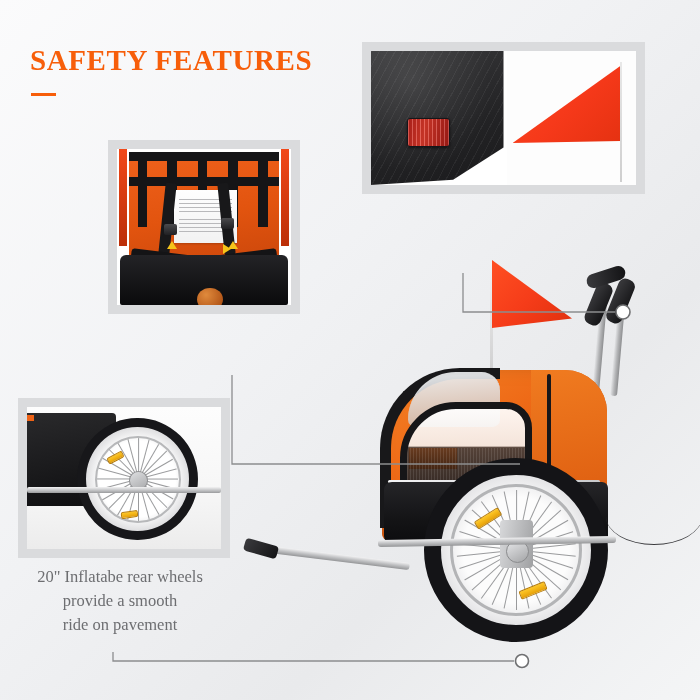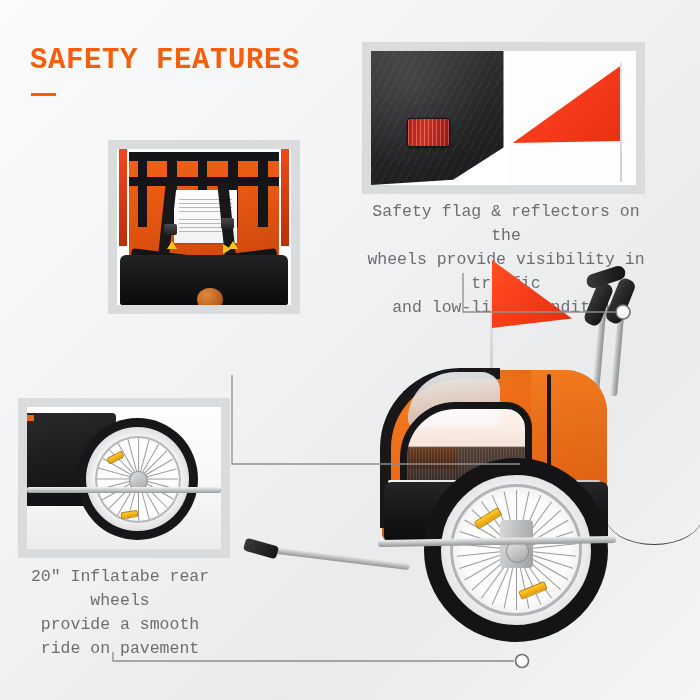--- a/index.html
+++ b/index.html
@@ -6,21 +6,21 @@
     margin: 0;
     padding: 0;
     background: #ffffff;
   }
   #canvas {
     position: relative;
     width: 700px;
     height: 700px;
     overflow: hidden;
     background: linear-gradient(135deg, #fbfbfc 0%, #f1f2f4 42%, #e9eaec 70%, #f4f5f6 100%);
-    font-family: Liberation Mono, monospace;
+    font-family: Liberation Serif, serif;
     -webkit-font-smoothing: antialiased;
   }
 
   
   #title {
     position: absolute;
     left: 30px;
     top: 44px;
     font-size: 29px;
     font-weight: bold;
@@ -430,23 +430,20 @@
         <div class="reflector-fabric"></div>
         <div class="reflector-chip"></div>
       </div>
       <div class="subpanel" id="sub-flagphoto">
         <div class="flag-photo-shape"></div>
         <div class="flag-photo-pole"></div>
       </div>
     </div>
   </div>
 
-  <div class="caption" id="caption-flag">Safety flag &amp; reflectors on the
-wheels provide visibility in traffic
-and low-light condition</div>
 
   <div class="inset" id="inset-harness">
     <div class="photo harness-bg">
       <div class="seat-side left"></div>
       <div class="seat-side right"></div>
       <div class="seat-orange"></div>
 
       <div class="strap v-strap" style="left:12%;"></div>
       <div class="strap v-strap" style="left:29%;"></div>
       <div class="strap v-strap" style="left:46.5%;"></div>

